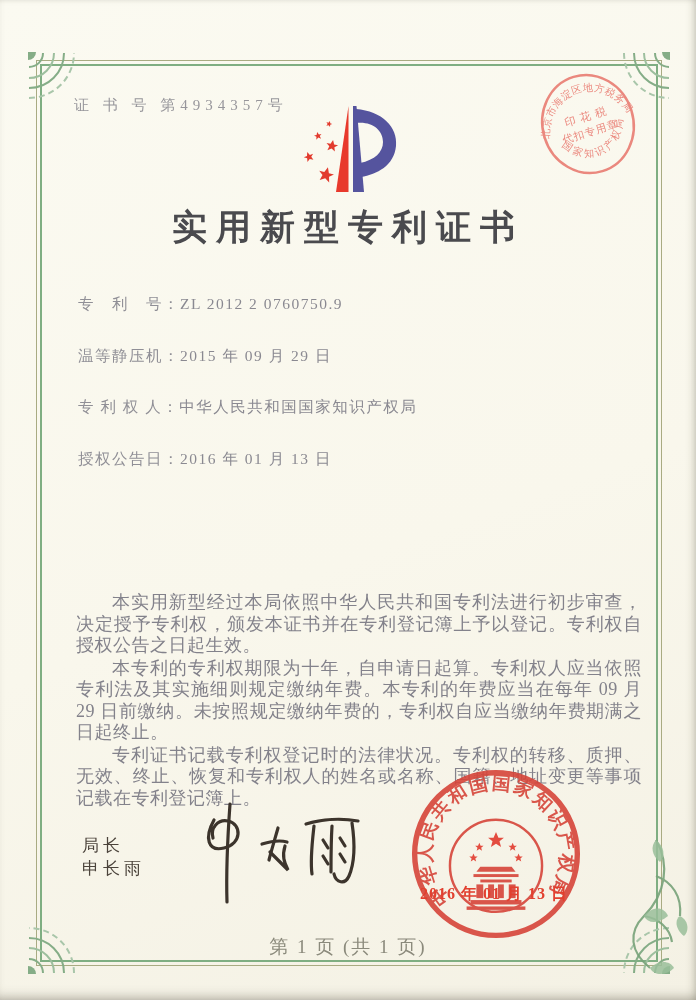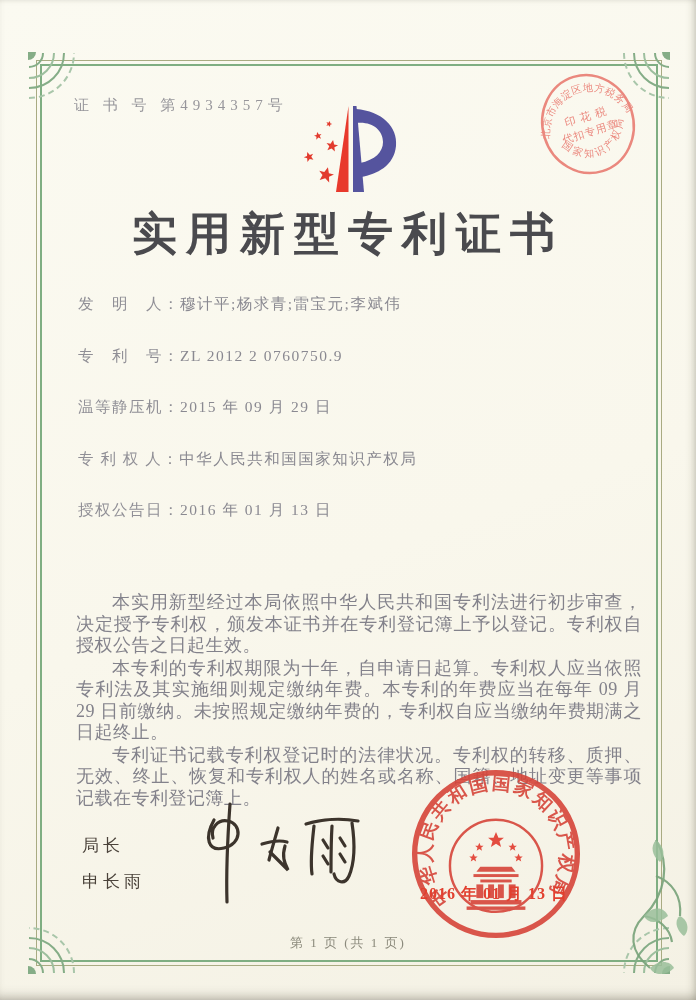--- a/index.html
+++ b/index.html
@@ -9,36 +9,36 @@
     box-shadow:inset -8px 0 10px -7px rgba(90,85,70,.35), inset 0 -10px 12px -8px rgba(90,85,70,.45), inset 0 4px 6px -5px rgba(120,115,100,.25);}
   .frame-outer{position:absolute;left:36px;top:60px;right:34px;bottom:34px;border:1px solid #a9ab82;}
   .frame-inner{position:absolute;left:40px;top:64px;right:38px;bottom:38px;border:2px solid #7fae82;}
   .corner{position:absolute;width:52px;height:52px;}
   .corner.tl{left:28px;top:52px;}
   .corner.tr{right:26px;top:52px;transform:rotate(90deg);}
   .corner.br{right:26px;bottom:26px;transform:rotate(180deg);}
   .corner.bl{left:28px;bottom:26px;transform:rotate(270deg);}
   .cert-no{position:absolute;left:74px;top:96px;font-size:15px;letter-spacing:5px;color:#97969b;white-space:pre;}
   .logo{position:absolute;left:276px;top:94px;}
-  .title{position:absolute;left:0;top:204px;width:100%;text-align:center;font-size:45px;font-weight:700;letter-spacing:9px;color:#4a4a4e;}
+  .title{position:absolute;left:0;top:204px;width:100%;text-align:center;font-size:35px;font-weight:700;letter-spacing:9px;color:#4a4a4e;}
   .fields{position:absolute;left:78px;top:294px;width:560px;}
   .field-row{margin-bottom:30.5px;font-size:15.5px;color:#8e8d94;letter-spacing:1.5px;white-space:pre;}
   .field-row .lab{color:#908f96;}
   .field-row .val{color:#8a8991;}
   .paras{position:absolute;left:76px;top:592px;width:566px;}
   .paras p{margin:0 0 1px 0;font-size:18px;line-height:21.5px;color:#83828b;text-align:justify;text-indent:2em;letter-spacing:.5px;}
   .signer{position:absolute;left:82px;top:834px;font-size:17px;color:#4b433b;letter-spacing:4px;
     font-family:Liberation Mono, monospace;}
-  .signer .line2{margin-top:13px;}
+  .signer .line2{}
   .signature{position:absolute;left:190px;top:798px;}
   .seal{position:absolute;left:398px;top:756px;}
   .seal-date{position:absolute;left:420px;top:884px;font-size:16px;font-weight:600;color:#e2402f;letter-spacing:1px;white-space:nowrap;}
   .tax-stamp{position:absolute;left:530px;top:64px;}
   .flourish{position:absolute;left:600px;top:836px;}
-  .footer{position:absolute;left:0;top:934px;width:100%;text-align:center;font-size:13px;color:#8b8a7c;letter-spacing:2px;}
+  .footer{position:absolute;left:0;top:934px;width:100%;text-align:center;font-size:19px;color:#8b8a7c;letter-spacing:2px;}
   svg text{font-family:"Liberation Serif","DejaVu Serif",serif;}
 </style>
 </head>
 <body>
 
 <div class="sheet">
 
   <div class="frame-outer"></div>
   <div class="frame-inner"></div>
 
@@ -109,21 +109,20 @@
     <use href="#star" transform="translate(53,30) scale(0.32) rotate(18)"></use>
     <use href="#star" transform="translate(42,42) scale(0.40) rotate(-12)"></use>
     <use href="#star" transform="translate(56,52) scale(0.62) rotate(10)"></use>
     <use href="#star" transform="translate(33,63) scale(0.52) rotate(-20)"></use>
     <use href="#star" transform="translate(50,81) scale(0.80) rotate(14)"></use>
   </svg>
 
   <div class="title">实用新型专利证书</div>
 
   <div class="fields">
-    <div class="field-row"><span class="lab">发　明　人：</span><span class="val">穆计平;杨求青;雷宝元;李斌伟</span></div>
     <div class="field-row"><span class="lab">专　利　号：</span><span class="val">ZL 2012 2 0760750.9</span></div>
     <div class="field-row"><span class="lab">温等静压机：</span><span class="val">2015 年 09 月 29 日</span></div>
     <div class="field-row"><span class="lab">专 利 权 人：</span><span class="val">中华人民共和国国家知识产权局</span></div>
     <div class="field-row"><span class="lab">授权公告日：</span><span class="val">2016 年 01 月 13 日</span></div>
   </div>
 
   <div class="paras">
     <p>本实用新型经过本局依照中华人民共和国专利法进行初步审查，决定授予专利权，颁发本证书并在专利登记簿上予以登记。专利权自授权公告之日起生效。</p>
     <p>本专利的专利权期限为十年，自申请日起算。专利权人应当依照专利法及其实施细则规定缴纳年费。本专利的年费应当在每年 09 月 29 日前缴纳。未按照规定缴纳年费的，专利权自应当缴纳年费期满之日起终止。</p>
     <p>专利证书记载专利权登记时的法律状况。专利权的转移、质押、无效、终止、恢复和专利权人的姓名或名称、国籍、地址变更等事项记载在专利登记簿上。</p>

